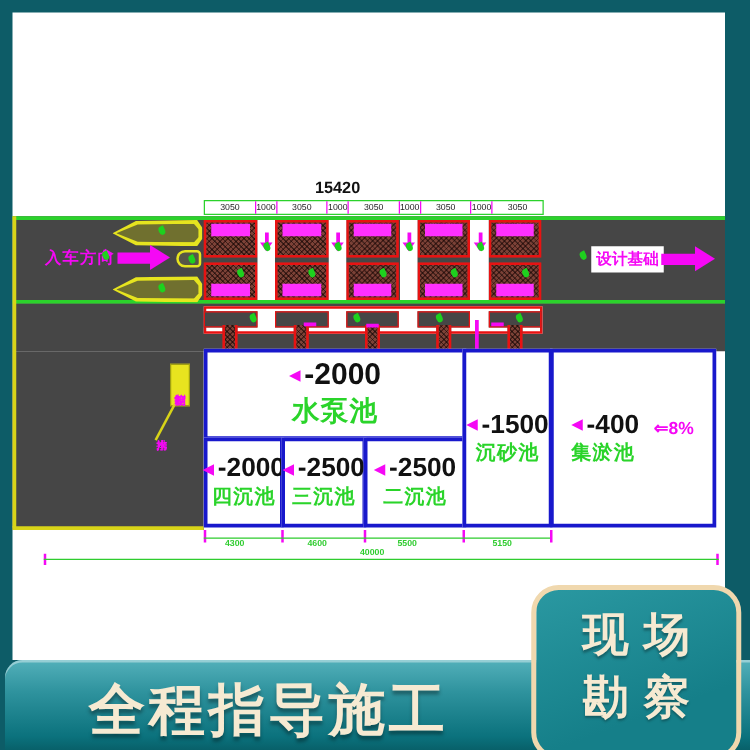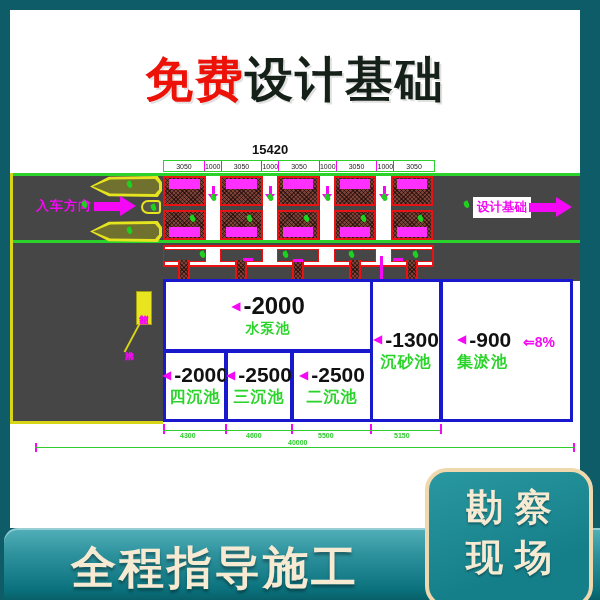--- a/index.html
+++ b/index.html
@@ -41,21 +41,21 @@
   .pillar{position:absolute;border-left:2px solid #e81212;border-right:2px solid #e81212;box-sizing:border-box;}
   .mdash{position:absolute;height:3px;background:#f508f5;}
 
   
   .pool{position:absolute;background:#fff;border:3px solid #1818cc;box-sizing:border-box;display:flex;flex-direction:column;align-items:center;justify-content:center;gap:2px;}
   .pool .row1{display:flex;align-items:center;gap:3px;}
   .tri{color:#f508f5;font-size:12px;line-height:1;}
   .depth{color:#111;font-weight:bold;font-size:21px;line-height:1;}
   .pool-big .depth{font-size:24px;}
   .pname{color:#2ad42a;font-weight:bold;font-size:16px;letter-spacing:1px;}
-  .pool-big .pname{font-size:14px;}
+  .pool-big .pname{font-size:22px;}
   #slope{position:absolute;color:#f508f5;font-weight:bold;font-size:14px;}
 
   
   #entry-label{left:36px;top:197px;color:#f508f5;font-size:13px;font-weight:bold;letter-spacing:1px;}
   #exit-box{left:473px;top:197px;background:#fff;color:#f508f5;font-size:12.5px;font-weight:bold;padding:2px 4px;}
   .shaft{position:absolute;background:#f508f5;}
   .head-r{position:absolute;width:0;height:0;border-top:10px solid transparent;border-bottom:10px solid transparent;border-left:16px solid #f508f5;}
   .minitri{position:absolute;width:0;height:0;border-top:4px solid transparent;border-bottom:4px solid transparent;border-left:7px solid #f508f5;}
 
   
@@ -82,23 +82,20 @@
   #badge{left:425px;top:468px;width:168px;height:140px;background:linear-gradient(160deg,#2a98a1,#157f89 70%);border:4px solid #f0d8ae;border-radius:22px;box-sizing:border-box;display:flex;flex-direction:column;align-items:center;justify-content:flex-start;padding-top:14px;gap:6px;}
   #badge .line{color:#f6ead2;font-size:37px;font-weight:900;letter-spacing:12px;text-indent:12px;line-height:1.2;text-shadow:0 2px 2px rgba(0,0,0,.3);}
 </style>
 </head>
 <body>
 
 <div id="page">
 
   <div class="abs" id="panel"></div>
 
-  <div class="abs" id="headline">
-    <span class="red">免费</span><span class="dark">设计基础</span>
-  </div>
 
   <div class="abs" id="dim-total-top">15420</div>
   <div class="abs" id="dim-bar">
       <div class="dimseg" style="flex: 3.05 1 0%;">3050</div>
       <div class="dimseg" style="flex: 1 1 0%;">1000</div>
       <div class="dimseg" style="flex: 3.05 1 0%;">3050</div>
       <div class="dimseg" style="flex: 1 1 0%;">1000</div>
       <div class="dimseg" style="flex: 3.05 1 0%;">3050</div>
       <div class="dimseg" style="flex: 1 1 0%;">1000</div>
       <div class="dimseg" style="flex: 3.05 1 0%;">3050</div>
@@ -241,45 +238,45 @@
   <div class="pool" style="left:291px;top:350px;width:82px;height:72px;">
     <div class="row1">
         <span class="tri">◀</span>
         <span class="depth">-2500</span>
       </div>
     <div class="pname">二沉池</div>
   </div>
   <div class="pool" style="left:370px;top:279px;width:72px;height:143px;">
     <div class="row1">
         <span class="tri">◀</span>
-        <span class="depth">-1300</span>
+        <span class="depth">-1500</span>
       </div>
     <div class="pname">沉砂池</div>
   </div>
   <div class="pool" style="left:440px;top:279px;width:133px;height:143px;align-items:flex-start;padding-left:14px;">
     <div class="row1">
         <span class="tri">◀</span>
-        <span class="depth">-900</span>
+        <span class="depth">-400</span>
       </div>
     <div class="pname">集淤池</div>
   </div>
   <div id="slope" style="left:523px;top:334px;">⇐8%</div>
 
   <div class="abs" id="control-label">控制箱</div>
   <div class="abs" id="leader"></div>
   <div class="abs" id="drain-note">排水沟</div>
 
   <div class="gline" style="left:163px;top:430px;width:277px;"></div>
   <span class="gnum" style="left:180px;top:432px;">4300</span>
   <span class="gnum" style="left:246px;top:432px;">4600</span>
   <span class="gnum" style="left:318px;top:432px;">5500</span>
   <span class="gnum" style="left:394px;top:432px;">5150</span>
   <div class="gline" style="left:35px;top:447px;width:540px;"></div>
   <span class="gnum" style="left:288px;top:439px;">40000</span>
 
   <div class="abs" id="banner"></div>
   <div class="abs" id="banner-text">全程指导施工</div>
   <div class="abs" id="badge">
+    <div class="line">现场</div>
     <div class="line">勘察</div>
-    <div class="line">现场</div>
   </div>
 
 </div>
 
 </body></html>

